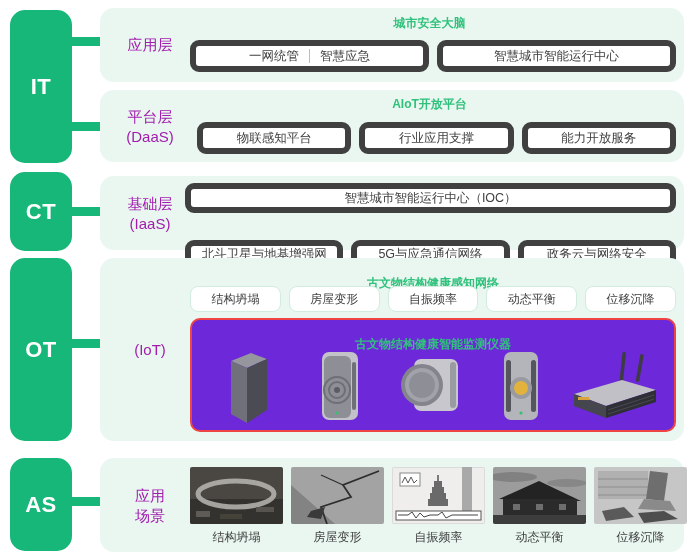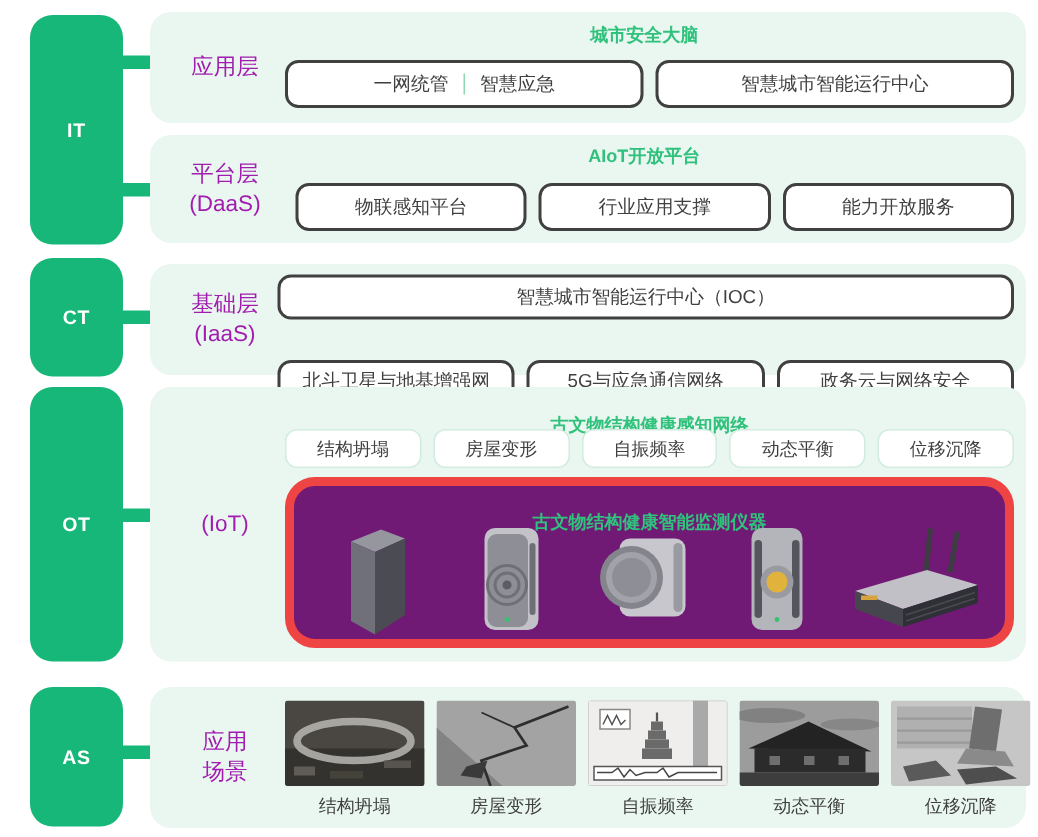--- a/index.html
+++ b/index.html
@@ -2,23 +2,23 @@
 <html><head>
 <meta charset="utf-8">
 <style>
   html,body{margin:0;padding:0;background:#fff;}
   .canvas{
     position:relative;width:692px;height:558px;background:#ffffff;overflow:hidden;
     font-family:"Liberation Sans","DejaVu Sans",sans-serif;color:#404040;
   }
   
   .pillar{
-    position:absolute;left:20px;width:62px;background:#16b778;border-radius:15px;
+    position:absolute;left:10px;width:62px;background:#16b778;border-radius:15px;
     display:flex;align-items:center;justify-content:center;
-    color:#fff;font-weight:bold;font-size:13px;letter-spacing:.5px;
+    color:#fff;font-weight:bold;font-size:22px;letter-spacing:.5px;
   }
   .pillar-it{top:10px;height:153px;}
   .pillar-ct{top:172px;height:79px;}
   .pillar-ot{top:258px;height:183px;}
   .pillar-as{top:458px;height:93px;}
   .connector{position:absolute;left:70px;width:34px;height:9px;background:#16b778;border-radius:2px;}
   .c1{top:37px;}.c2{top:122px;}.c3{top:207px;}.c4{top:339px;}.c5{top:497px;}
   
   .panel{position:absolute;left:100px;width:584px;background:#e9f7f0;border-radius:14px;}
   .p1{top:8px;height:74px;}
@@ -29,41 +29,41 @@
   .layer-label{
     position:absolute;left:8px;width:84px;top:50%;transform:translateY(-50%);
     text-align:center;color:#a21caf;font-size:15px;line-height:1.3;
   }
   .panel-title{
     position:absolute;left:85px;right:10px;text-align:center;
     color:#30c17c;font-size:12px;font-weight:bold;
   }
   .row{position:absolute;display:flex;gap:8px;}
   .wbox{
-    flex:1;background:#fff;border:2px solid #404040;border-radius:9px;
+    flex:1;background:#fff;border:6px solid #404040;border-radius:9px;
     display:flex;align-items:center;justify-content:center;
     font-size:12.5px;color:#404040;white-space:nowrap;
   }
   .divider{width:1px;height:14px;background:#8fd7ae;margin:0 10px;}
   .tag{
     flex:1;background:#fff;border:1px solid #d2ecdf;border-radius:8px;
     display:flex;align-items:center;justify-content:center;font-size:12px;
   }
   
   .p1 .panel-title{top:7px;}
   .p1 .row{left:90px;right:8px;top:32px;height:32px;}
   .p2 .panel-title{top:6px;}
   .p2 .row{left:85px;right:8px;top:32px;height:32px;padding-left:12px;}
   .p3 .row-wide{left:85px;right:8px;top:7px;height:30px;}
   .p3 .row-3{left:85px;right:8px;top:43px;height:29px;margin-top:21px;}
   .p4 .panel-title{top:5px;left:90px;right:8px;margin-top:12px;}
   .p4 .row-tags{left:90px;right:8px;top:28px;height:26px;}
   .device-box{
     position:absolute;left:90px;right:8px;top:60px;bottom:9px;
-    background:#701a75;border:6px solid #ef4444;border-radius:20px;
+    background:#6d28d9;border:2px solid #ef4444;border-radius:10px;
   }
   .device-box .panel-title{top:4px;left:0;right:0;}
   .devices{
     position:absolute;left:12px;right:12px;top:25px;bottom:4px;
     display:flex;align-items:center;
   }
   .dev{flex:1;display:flex;align-items:center;justify-content:center;}
   
   .p5 .row-photos{left:90px;right:8px;top:9px;}
   .scene{flex:1;display:flex;flex-direction:column;align-items:center;}

